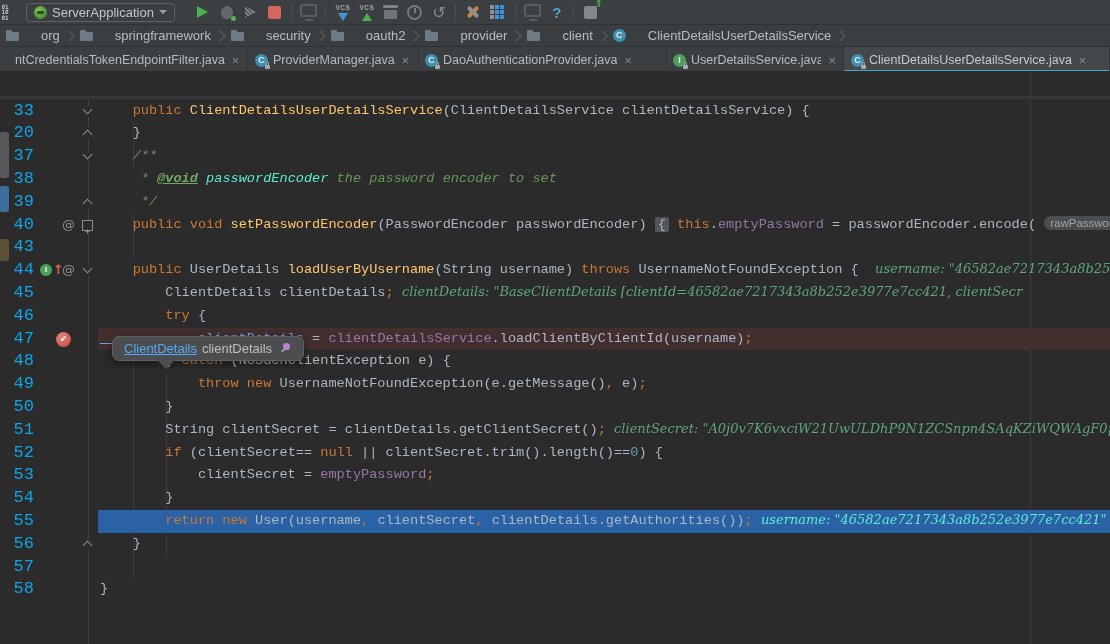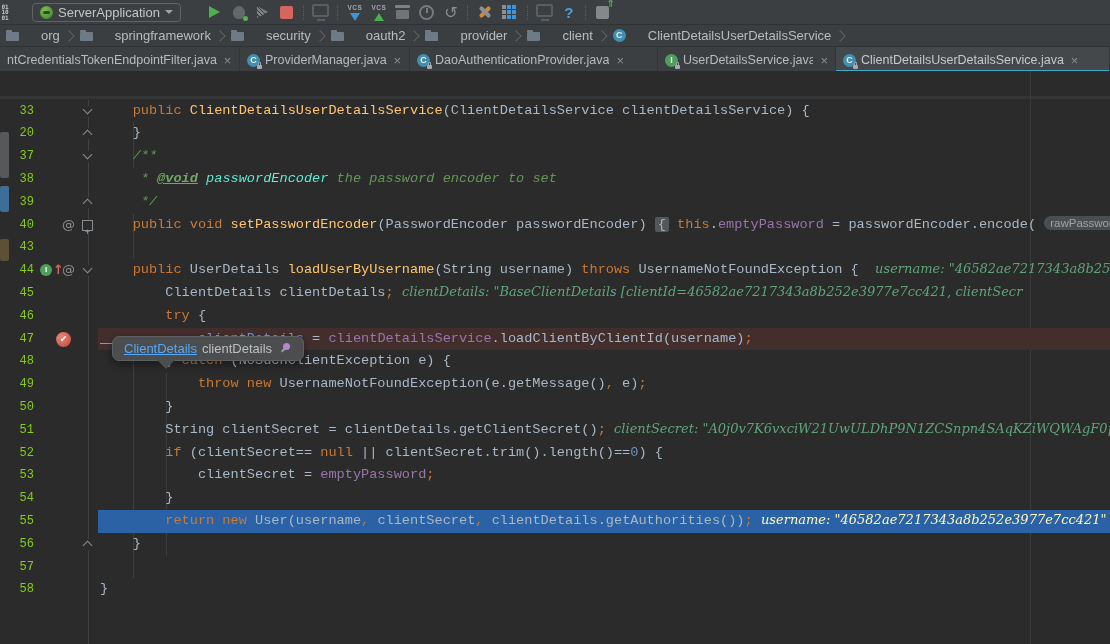--- a/index.html
+++ b/index.html
@@ -1,19 +1,19 @@
 <!DOCTYPE html>
 <html><head>
 <meta charset="utf-8">
 <style>
   html,body{margin:0;padding:0}
   body{width:1110px;height:644px;overflow:hidden;background:#2b2b2b;font-family:"Liberation Sans",sans-serif;position:relative}
 
   
-  .toolbar{height:23px;background:#3c3f41;border-bottom:1px solid #2f3234;box-sizing:border-box;display:flex;align-items:center;padding:12px 1px;gap:16px}
+  .toolbar{height:23px;background:#3c3f41;border-bottom:1px solid #2f3234;box-sizing:border-box;display:flex;align-items:center;padding:12px 1px;gap:10px}
   .runcombo{height:17px;border:1px solid #5f6365;border-radius:4px;display:flex;align-items:center;gap:5px;padding:0 7px;margin:0 6px 0 2px}
   .runcombo .rlabel{color:#c3c5c7;font-size:13px}
   .caret{width:0;height:0;border-left:4px solid transparent;border-right:4px solid transparent;border-top:4px solid #9fa2a4}
   .spring{width:13px;height:13px;border-radius:50%;background:radial-gradient(circle at 38% 35%,#7ec24a,#3d7a34);position:relative}
   .spring::after{content:"";position:absolute;left:3px;top:5px;width:7px;height:3px;border-radius:2px;background:#274d22}
   .tsep{width:1px;height:15px;border-left:1px dotted #5b5e60;margin:0 4px;flex:none}
   .icon{width:24px;height:22px;display:inline-flex;align-items:center;justify-content:center;position:relative;flex:none}
   .icon.dim{opacity:.55}
   .icon-binary{width:13px}
   .icon-binary::before{content:"01 10 01";display:block;width:12px;font:700 6px/5.5px "DejaVu Sans Mono",monospace;color:#c2c5c6;white-space:normal}
@@ -65,21 +65,21 @@
   
   .editor{position:absolute;left:0;top:71px;width:1110px;height:573px;background:#2b2b2b;overflow:hidden}
   .topband{position:absolute;left:0;right:0;top:25px;height:3px;background:#343638}
   .mguide{position:absolute;left:1030px;top:0;bottom:0;width:1px;background:#3a3c3e}
   .foldline{position:absolute;left:88px;top:29px;bottom:0;width:1px;background:#3f4143}
   .ig{position:absolute;width:1px;background:#3b3d3f}
   .leftstrip{position:absolute;left:0;top:0;width:10px;bottom:0}
   .lsb{position:absolute;left:0;width:9px;border-radius:2px}
   .lines{position:absolute;left:0;right:0;top:28.6px}
   .row{display:flex;height:22.8px;line-height:22.8px;white-space:pre;font:13.6px/22.8px "Liberation Mono",monospace}
-  .ln{width:34px;text-align:right;color:#84cc16;font-size:12px;flex:none}
+  .ln{width:34px;text-align:right;color:#0ea5e9;font-size:17px;flex:none}
   .gut{width:64px;flex:none;position:relative}
   .code{flex:1;padding-left:2px;overflow:hidden}
   .row.break .code{background:#432e2e}
   .row.exec .code{background:#2a62a5}
   
   .gbp{position:absolute;left:22px;top:4px;width:15px;height:15px;border-radius:50%;background:radial-gradient(circle at 35% 30%,#e2857a,#c6473c);text-align:center;font:700 9px/15px "DejaVu Sans",sans-serif;color:#fff}
   .gbp::before{content:"✔"}
   .gat{position:absolute;left:28px;top:0;color:#8c8f91;font:13px/22.8px "DejaVu Sans",sans-serif}
   .gimpl{position:absolute;left:6px;top:5px;width:12px;height:12px;border-radius:50%;background:#4f9e5c;color:#fff;font:700 8px/12px "Liberation Sans",sans-serif;text-align:center}
   .garr{position:absolute;left:19px;top:0;color:#d4654f;font:700 13px/22.8px "DejaVu Sans",sans-serif}
@@ -92,21 +92,21 @@
   
   .sk{color:#cc7832}.sp{color:#a9b7c6}.sd{color:#ffc66d}.sf{color:#9876aa}
   .sc{color:#629755;font-style:italic}
   .sct{color:#72a662;font-weight:700;text-decoration:underline;font-style:italic}
   .scp{color:#5eead4;font-style:italic}
   .sn{color:#6897bb}.so{color:#cc7832}
   .sl{color:#6d9fe0;text-decoration:underline}
   .sfb{background:#545759;border-radius:2px;padding:0 3px;color:#a9b7c6}
   .sh{background:#4b4e51;color:#9fa3a7;border-radius:7px;padding:1px 6px;font:11.5px "Liberation Sans",sans-serif;vertical-align:1px}
   .sin{color:#5fa57c;font:italic 13px "DejaVu Serif",serif}
-  .sie{color:#fef9c3;font:italic 13px "DejaVu Serif",serif}
+  .sie{color:#5eead4;font:italic 13px "DejaVu Serif",serif}
   
   .tooltip{position:absolute;left:112px;top:265px;background:#4b4d4f;border:1px solid #5e6163;border-radius:7px;padding:4px 11px;display:flex;align-items:center;gap:5px;font-size:13px;box-shadow:0 3px 8px rgba(0,0,0,.45);z-index:5}
   .tooltip::after{content:"";position:absolute;left:44px;bottom:-9px;border:9px solid transparent;border-top-color:#4b4d4f;border-bottom:0}
   .ttype{color:#56a8f5;text-decoration:underline}
   .tvar{color:#bdc0c2}
   .pin{width:12px;height:12px;position:relative;margin-left:3px}
   .pin::before{content:"";position:absolute;left:3px;top:0;width:7px;height:7px;border-radius:50%;background:#c07fd6}
   .pin::after{content:"";position:absolute;left:1px;top:6px;width:6px;height:1.5px;background:#9aa0a6;transform:rotate(135deg)}
 </style>
 </head>
@@ -175,21 +175,21 @@
     </span>
     <span class="chev"></span>
     <span class="crumb">
       <span class="cicon cls">C</span>
       <span>ClientDetailsUserDetailsService</span>
     </span>
     <span class="chev"></span>
   </div>
 
 <div class="tabs" id="tabs">
-    <div class="tab" style="width: 240px;">
+    <div class="tab" style="width: 240px; margin-left: 8px;">
       <span class="tlabel">ntCredentialsTokenEndpointFilter.java</span>
       <span class="tclose">×</span>
     </div>
     <div class="tab" style="width: 170px;">
       <span class="cicon cls">C<span class="lock"></span></span>
       <span class="tlabel">ProviderManager.java</span>
       <span class="tclose">×</span>
     </div>
     <div class="tab" style="width: 248px;">
       <span class="cicon cls">C<span class="lock"></span></span>

